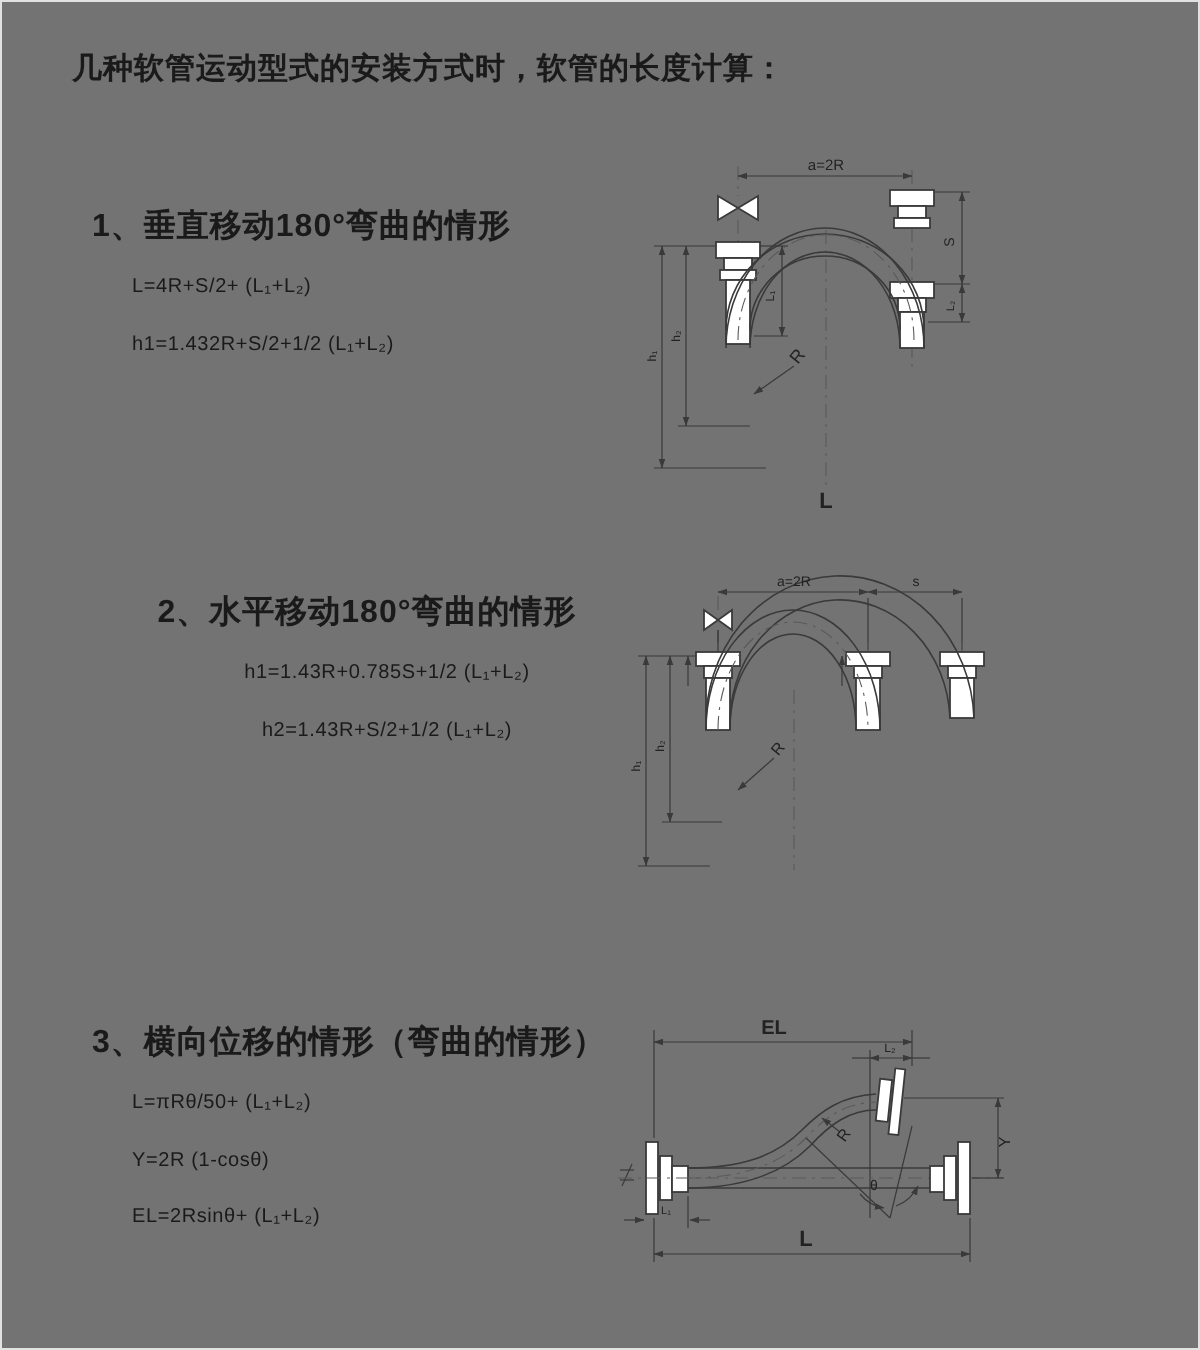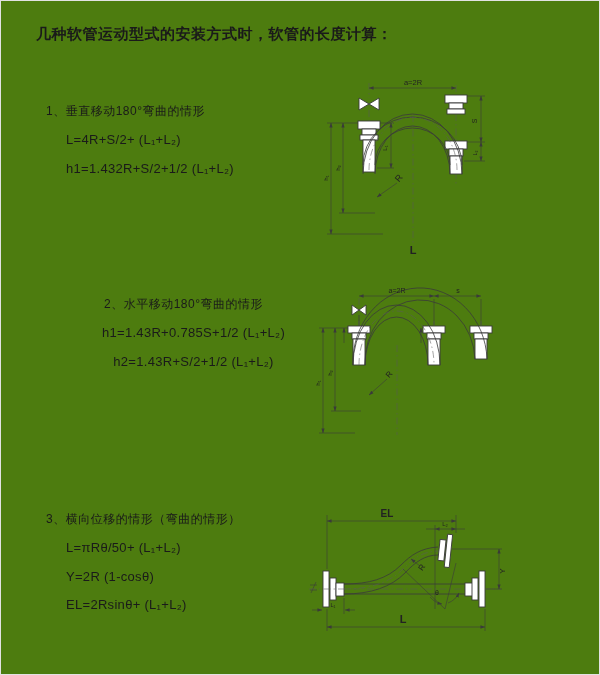--- a/index.html
+++ b/index.html
@@ -1,30 +1,30 @@
 <!DOCTYPE html>
 <html><head>
 <meta charset="utf-8">
 <style>
   html,body{margin:0;padding:0;background:#fff;}
   .page{
-    position:relative;width:600px;height:675px;background:#4d7c0f;
+    position:relative;width:600px;height:675px;background:#737373;
     font-family:"Liberation Sans",sans-serif;color:#1a1a1a;
     border:1px solid #e2e2e2;box-sizing:border-box;overflow:hidden;
   }
   .title{
     position:absolute;left:35px;top:24px;font-size:15px;font-weight:bold;
     letter-spacing:0.5px;
   }
   .section{position:absolute;left:45px;width:275px;}
   .sec1{top:102px;}
   .sec2{top:295px;text-align:center;}
   .sec3{top:510px;}
-  .sec-heading{font-size:12px;font-weight:normal;letter-spacing:0.5px;margin-bottom:6px;}
-  .formula{font-size:13px;line-height:28.5px;padding-left:20px;letter-spacing:0.3px;}
+  .sec-heading{font-size:16px;font-weight:bold;letter-spacing:0.5px;margin-bottom:6px;}
+  .formula{font-size:10px;line-height:28.5px;padding-left:20px;letter-spacing:0.3px;}
   svg.diagram{position:absolute;}
   .ln{stroke:#3a3a3a;stroke-width:0.8;fill:none;}
   .dim{stroke:#3a3a3a;stroke-width:0.6;fill:none;}
   .cl{stroke:#5a5a5a;stroke-width:0.55;fill:none;stroke-dasharray:7 3 1.5 3;}
   .fit{stroke:#3a3a3a;stroke-width:0.9;fill:#ffffff;}
   .t{font-family:"Liberation Sans",sans-serif;fill:#222;}
 </style>
 </head>
 <body>
 

